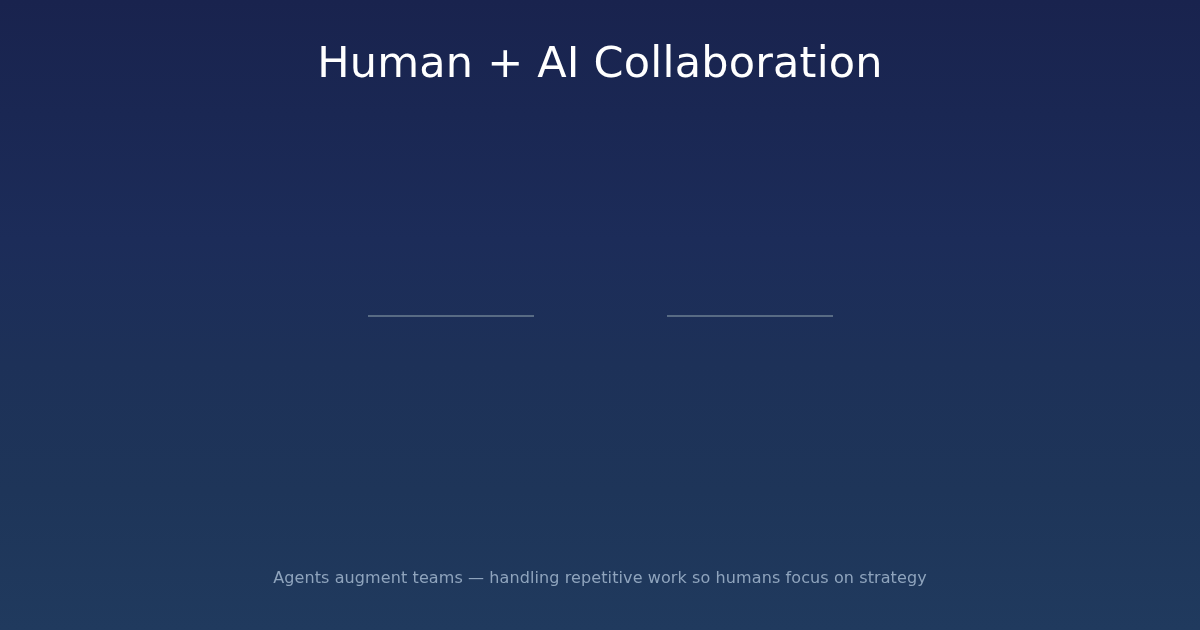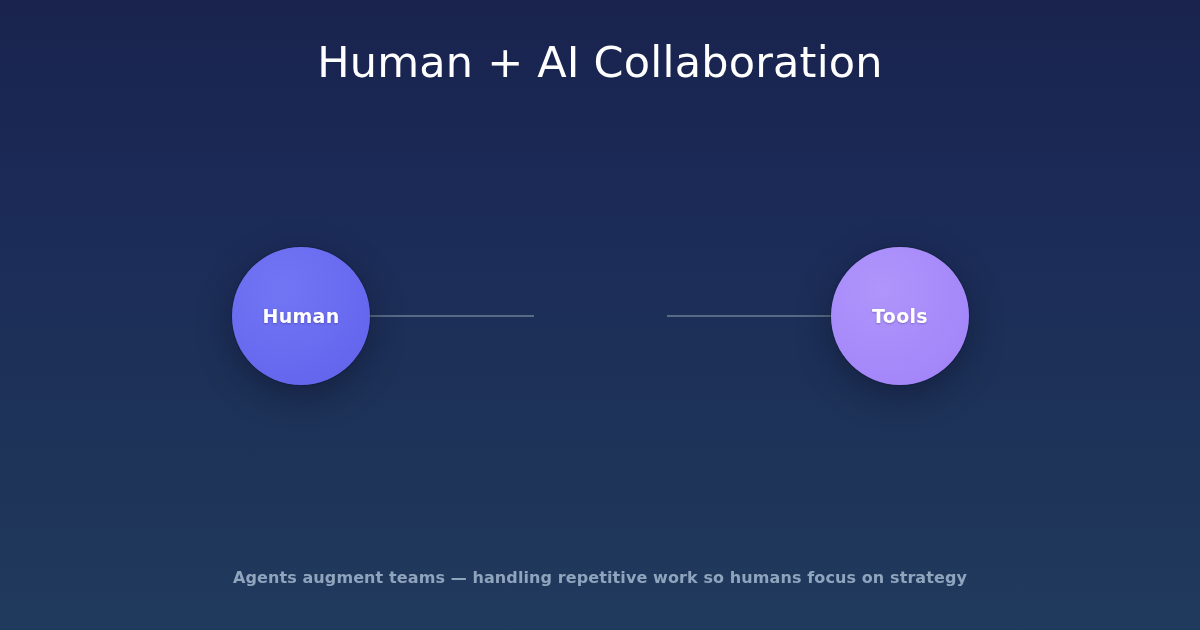--- a/index.html
+++ b/index.html
@@ -98,45 +98,39 @@
   }
 
   
   #caption {
     position: absolute;
     top: 566px;
     left: 0;
     width: 1200px;
     text-align: center;
     font-size: 16px;
-    font-weight: bold;
+    font-weight: normal;
     color: #8fa4bd;
     letter-spacing: 0.1px;
     line-height: 24px;
     white-space: nowrap;
   }
 </style>
 </head>
 <body>
 
 <div id="slide">
 
   <div id="title">Human + AI Collaboration</div>
 
   <div id="diagram">
 
     <div class="connector c0"></div>
     <div class="connector c1"></div>
 
-    <div class="node n0">
-      <span class="node-label">Human</span>
-    </div>
 
 
-    <div class="node n2">
-      <span class="node-label">Tools</span>
-    </div>
 
   </div>
 
   <div id="caption">Agents augment teams — handling repetitive work so humans focus on strategy</div>
 
 </div>
 
 </body></html>

